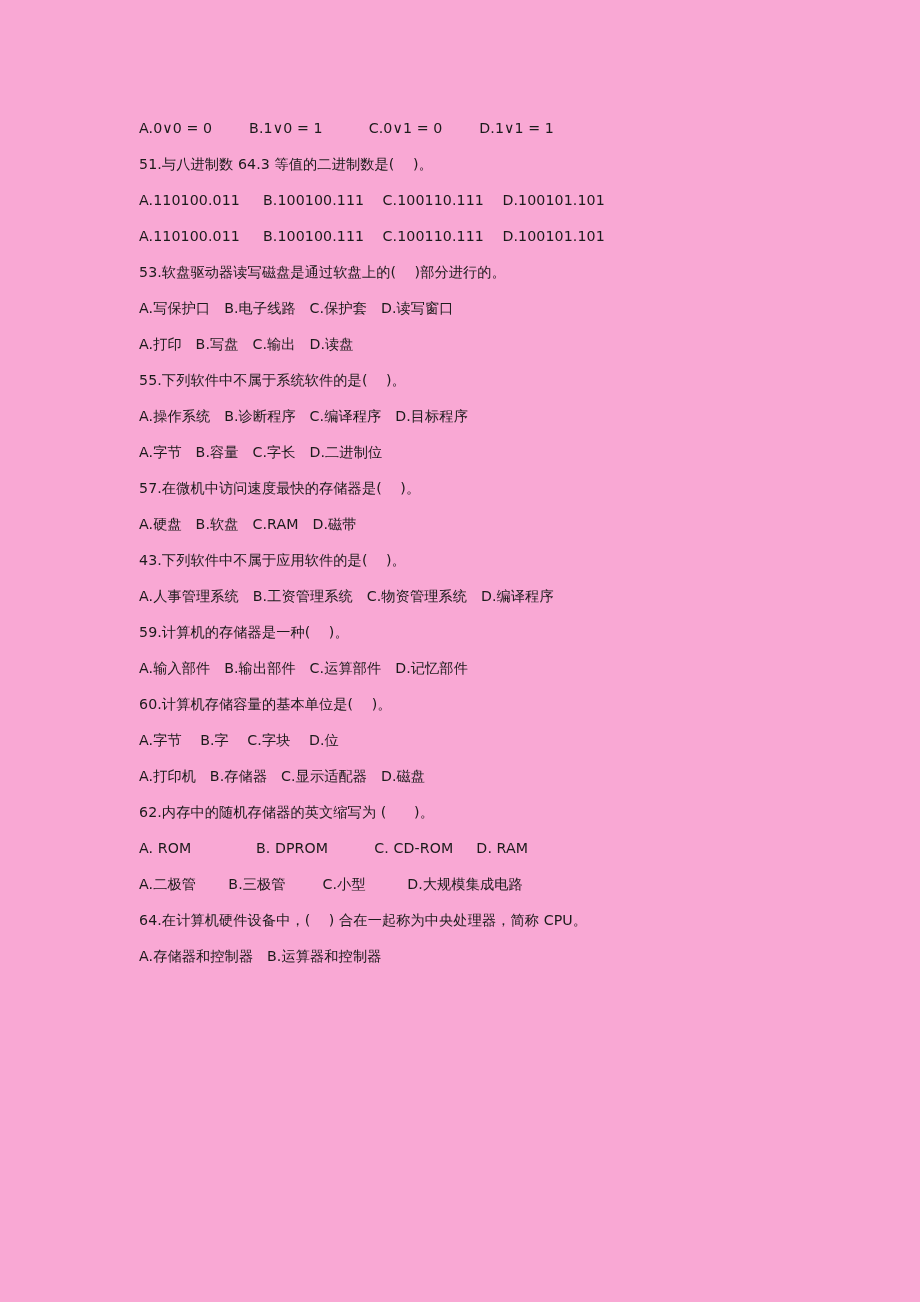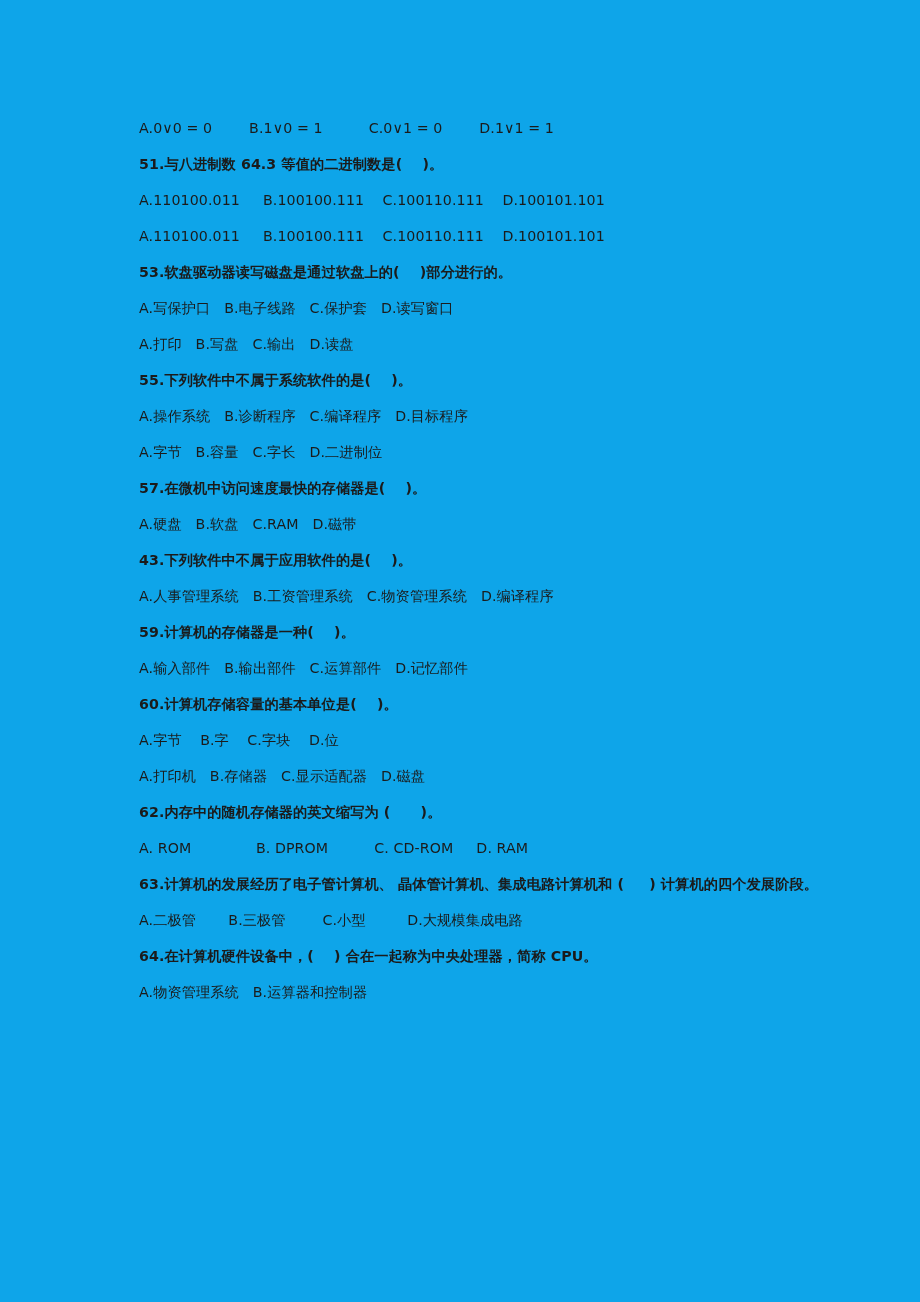--- a/index.html
+++ b/index.html
@@ -12,37 +12,37 @@
     width: 920px;
     height: 1302px;
     font-family: "DejaVu Sans", "Liberation Sans", sans-serif;
     color: #1a1a1a;
     -webkit-font-smoothing: antialiased;
   }
   .page {
     position: relative;
     width: 920px;
     height: 1302px;
-    background: #0ea5e9;
+    background: #f9a8d4;
     box-sizing: border-box;
     padding: 110px 90px 0 139px;
   }
   .doc-body {
     display: block;
   }
   .line {
     font-size: 14.2px;
     line-height: 36px;
     height: 36px;
     white-space: pre;
     letter-spacing: 0.1px;
     color: #1b1b1b;
   }
   .q-line {
-    font-weight: 700;
+    font-weight: 400;
   }
   .opt-line {
     font-weight: 400;
   }
 </style>
 </head>
 <body>
 
 <div class="page">
   <div class="doc-body" id="doc-body">
@@ -60,18 +60,17 @@
       <div class="line opt-line">A.硬盘   B.软盘   C.RAM   D.磁带</div>
       <div class="line q-line">43.下列软件中不属于应用软件的是(    )。</div>
       <div class="line opt-line">A.人事管理系统   B.工资管理系统   C.物资管理系统   D.编译程序</div>
       <div class="line q-line">59.计算机的存储器是一种(    )。</div>
       <div class="line opt-line">A.输入部件   B.输出部件   C.运算部件   D.记忆部件</div>
       <div class="line q-line">60.计算机存储容量的基本单位是(    )。</div>
       <div class="line opt-line">A.字节    B.字    C.字块    D.位</div>
       <div class="line opt-line">A.打印机   B.存储器   C.显示适配器   D.磁盘</div>
       <div class="line q-line">62.内存中的随机存储器的英文缩写为 (      )。</div>
       <div class="line opt-line">A. ROM              B. DPROM          C. CD-ROM     D. RAM</div>
-      <div class="line q-line">63.计算机的发展经历了电子管计算机、 晶体管计算机、集成电路计算机和 (     ) 计算机的四个发展阶段。</div>
       <div class="line opt-line">A.二极管       B.三极管        C.小型         D.大规模集成电路</div>
       <div class="line q-line">64.在计算机硬件设备中，(    ) 合在一起称为中央处理器，简称 CPU。</div>
-      <div class="line opt-line">A.物资管理系统   B.运算器和控制器</div>
+      <div class="line opt-line">A.存储器和控制器   B.运算器和控制器</div>
     </div>
 </div>
 
 </body></html>

